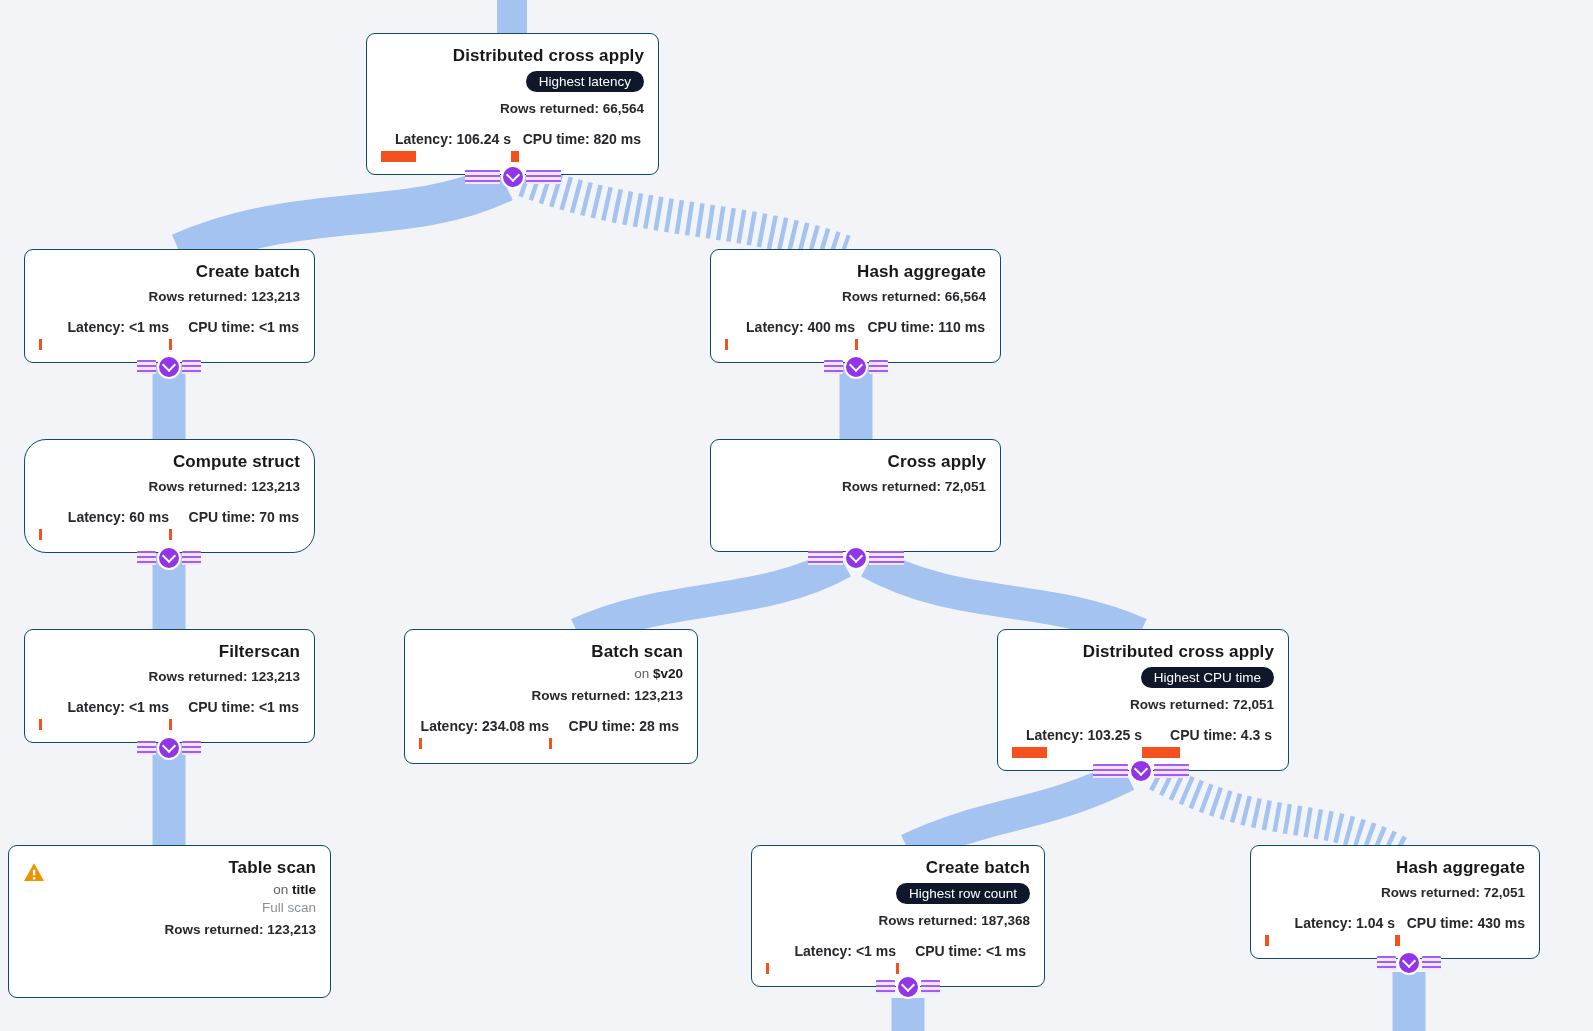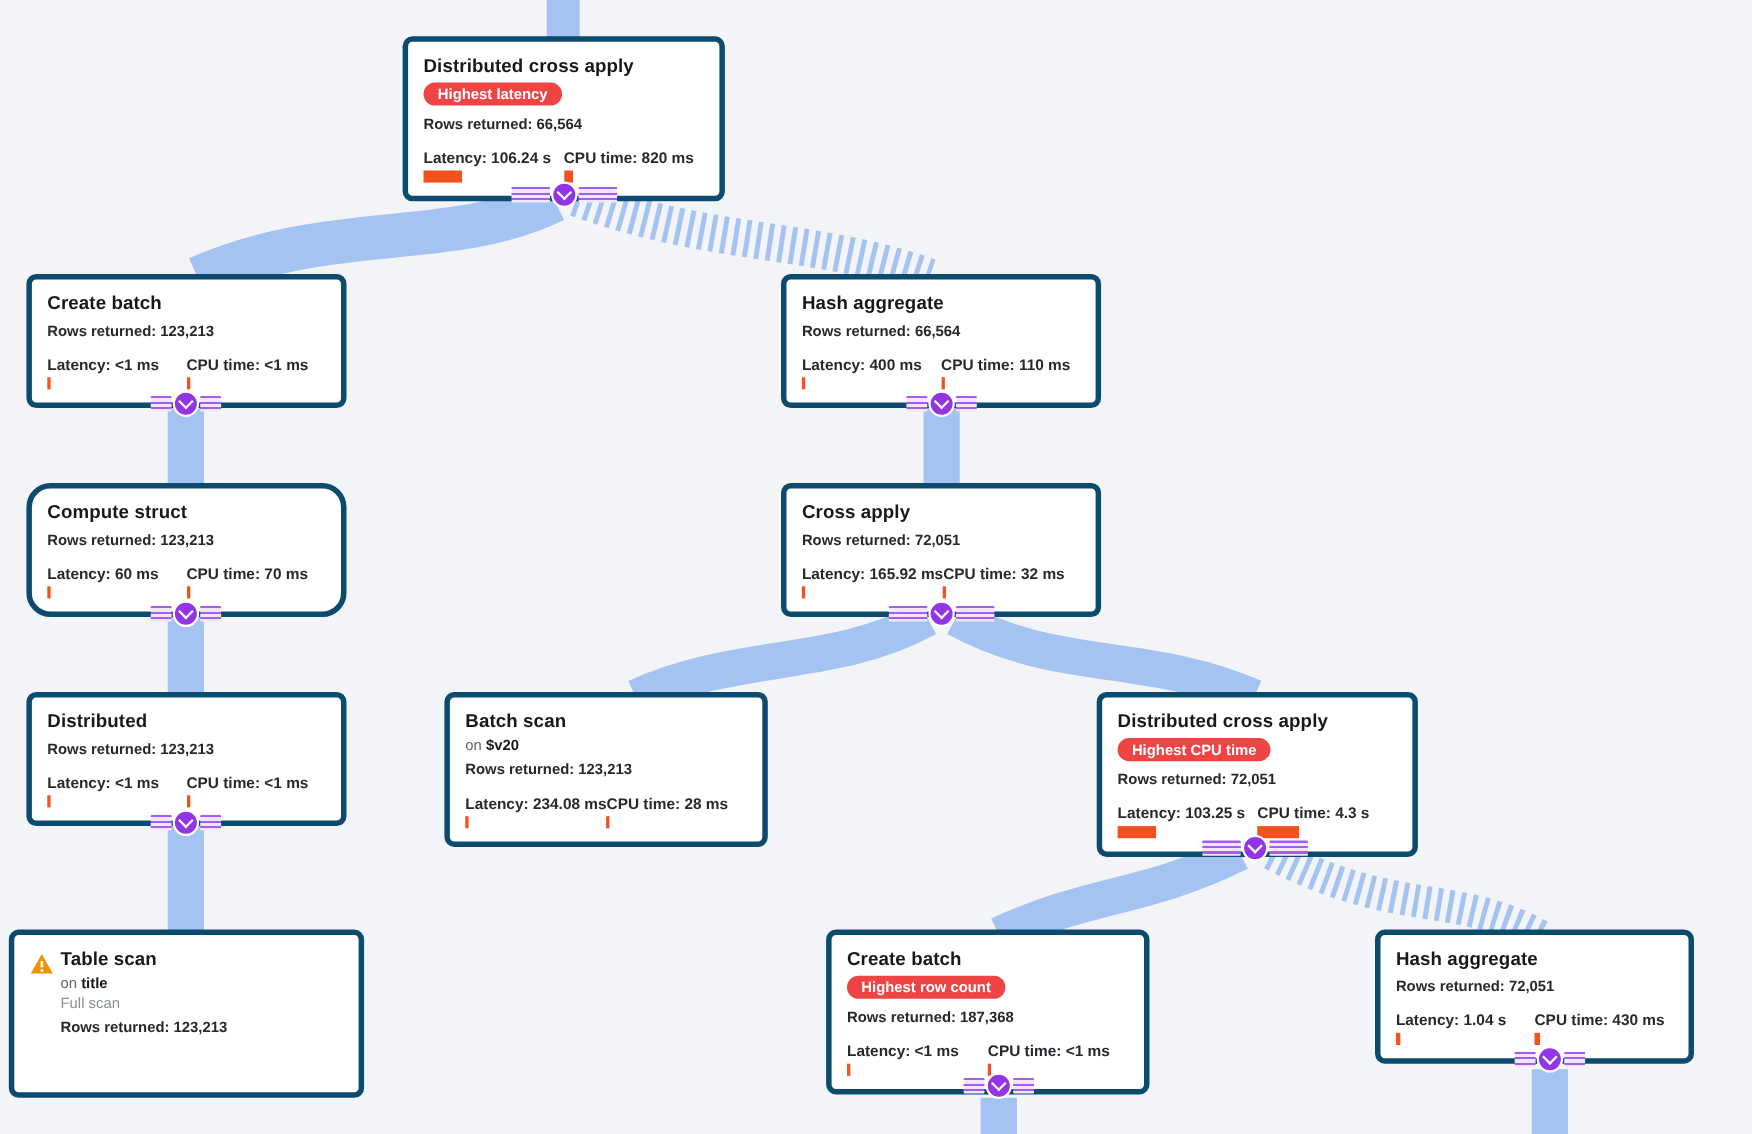--- a/index.html
+++ b/index.html
@@ -10,28 +10,28 @@
     color:#202124;
   }
   .stage{position:absolute;inset:0;width:1593px;height:1031px;}
   svg.edges{position:absolute;left:0;top:0;}
   .band{fill:none;stroke:#a5c3f0;}
   .band.striped{stroke-dasharray:4.5 6;}
 
   
   .card{
     position:absolute;background:#ffffff;
-    border:5px solid #0c4a6e;border-radius:9px;
-    padding:12px 14px;box-sizing:border-box;
+    border:1px solid #0c4a6e;border-radius:9px;
+    padding:12px 14px;box-sizing:border-box;text-align:right;
   }
   .card-title{font-size:17px;font-weight:700;color:#17181a;letter-spacing:.1px;}
   .badge{
     display:inline-block;margin:5px 0 2px 0;
-    background:#ef4444;color:#ffffff;border-radius:13px;
-    font-size:13.5px;font-weight:700;padding:3px 13px;
+    background:#0f172a;color:#ffffff;border-radius:13px;
+    font-size:13.5px;font-weight:400;padding:3px 13px;
   }
   .subline{font-size:13.5px;margin-top:4px;color:#5f6368;}
   .subline .sub-val{color:#17181a;font-weight:700;margin-top:12px;}
   .note{font-size:13.5px;margin-top:3px;color:#8a8f94;}
   .rows{font-size:13.5px;font-weight:700;color:#26282b;margin-top:7px;}
   .metrics{display:flex;margin-top:15px;}
   .metric{width:130px;}
   .metric-label{font-size:14px;font-weight:700;color:#26282b;white-space:nowrap;}
   .bar{height:11px;margin-top:4px;background:#f4511e;}
   .indent{padding-left:42px;}
@@ -163,34 +163,24 @@
       <div class="metric">
         <div class="metric-label">CPU time: 70 ms</div>
         <div class="bar" style="width: 3px;"></div>
       </div>
     </div>
   </div>
 
   <div class="card node-5">
     <div class="card-title">Cross apply</div>
     <div class="rows">Rows returned: 72,051</div>
-    <div class="metrics">
-      <div class="metric">
-        <div class="metric-label">Latency: 165.92 ms</div>
-        <div class="bar" style="width: 3px;"></div>
-      </div>
-      <div class="metric">
-        <div class="metric-label">CPU time: 32 ms</div>
-        <div class="bar" style="width: 3px;"></div>
-      </div>
-    </div>
   </div>
 
   <div class="card node-6">
-    <div class="card-title">Distributed</div>
+    <div class="card-title">Filterscan</div>
     <div class="rows">Rows returned: 123,213</div>
     <div class="metrics">
       <div class="metric">
         <div class="metric-label">Latency: &lt;1 ms</div>
         <div class="bar" style="width: 3px;"></div>
       </div>
       <div class="metric">
         <div class="metric-label">CPU time: &lt;1 ms</div>
         <div class="bar" style="width: 3px;"></div>
       </div>

